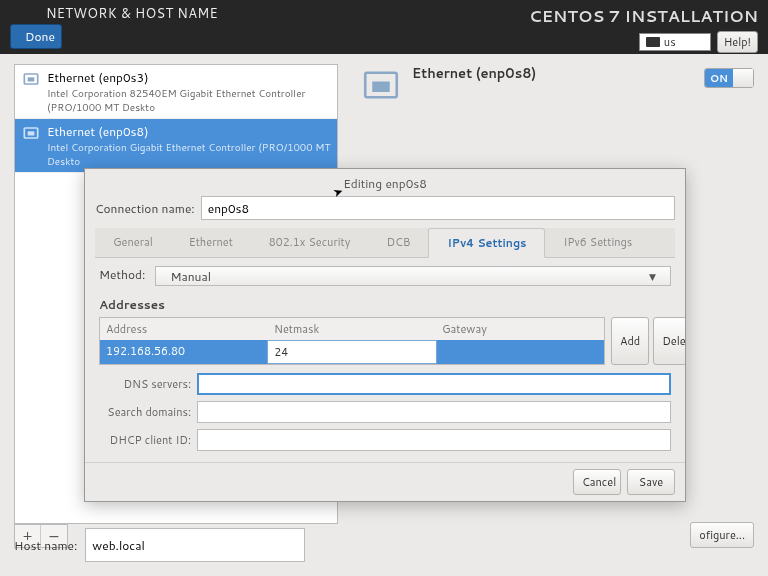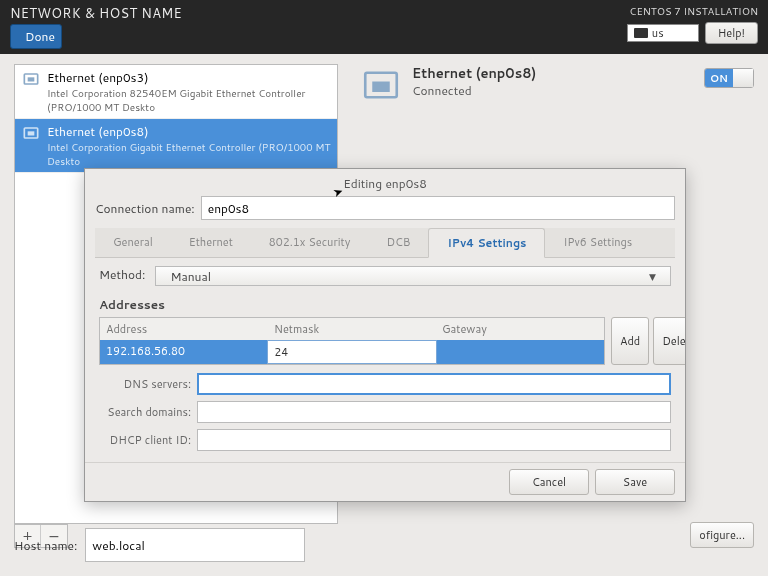--- a/index.html
+++ b/index.html
@@ -1,27 +1,27 @@
 <!DOCTYPE html>
 <html><head>
 <meta charset="utf-8">
 <style>
   * { box-sizing: border-box; margin: 0; padding: 0; font-family: Cantarell, "DejaVu Sans", sans-serif; }
   html, body { width: 768px; height: 576px; overflow: hidden; background: #eceae8; }
   
   .topbar { background: #262626; color: #fff; height: 54px; padding: 4px 10px; display: flex; justify-content: space-between; }
   .topbar-left { display: flex; flex-direction: column; gap: 2px; }
-  .topbar-title { font-size: 13px; letter-spacing: 0.3px; font-weight: 400; color: #eee; }
+  .topbar-title { font-size: 13px; letter-spacing: 0.3px; font-weight: 400; color: #eee; margin-left: 36px; }
   .done-btn { background: #2a6cb0; border: 1px solid #154a7d; color: #fff; font-size: 12px; padding: 3px 14px; border-radius: 3px; width: 52px; }
   .topbar-right { display: flex; flex-direction: column; align-items: flex-end; gap: 4px; }
-  .installer-label { font-size: 10px; color: #ddd; }
+  .installer-label { font-size: 16px; color: #ddd; font-weight: bold; }
   .lang-row { display: flex; gap: 6px; align-items: center; }
   .lang-box { background: #fff; color: #333; font-size: 11px; padding: 2px 34px 2px 6px; border: 1px solid #888; height: 18px; display:flex; align-items:center; gap:4px; }
   .kbd-icon { width: 14px; height: 10px; background: #333; border-radius: 1px; position: relative; }
-  .help-btn { background: linear-gradient(#f6f5f3,#e4e2df); border: 1px solid #999; font-size: 11px; padding: 2px 12px; border-radius: 3px; color: #333; }
+  .help-btn { background: linear-gradient(#f6f5f3,#e4e2df); border: 1px solid #999; font-size: 11px; padding: 2px 6px; border-radius: 3px; color: #333; }
   
   .main { position: relative; padding: 10px 14px; height: calc(576px - 54px); }
   .nic-list { position: absolute; left: 14px; top: 10px; width: 324px; height: 460px; background: #fff; border: 1px solid #bbb; }
   .nic-item { display: flex; gap: 6px; padding: 4px 6px; border-bottom: 1px solid #eee; }
   .nic-item.selected { background: #4a90d9; color: #fff; }
   .nic-icon { width: 20px; flex: none; }
   .nic-icon svg { width: 20px; height: 20px; }
   .nic-text { display: flex; flex-direction: column; font-size: 11px; }
   .nic-name { font-size: 12px; }
   .nic-sub { color: #666; font-size: 10px; }
@@ -63,21 +63,21 @@
   .addr-row.selected { background: #4a90d9; color: #fff; }
   .netmask-edit { background: #fff; color: #333; border: 1px solid #7aa7d8; margin: 0; }
   .addr-btns { display: flex; flex-direction: row; gap: 4px; width: 60px; }
   .btn { background: linear-gradient(#fdfdfd,#e6e4e1); border: 1px solid #b7b5b1; border-radius: 3px; font-size: 11px; padding: 4px 8px; color: #333; text-align: center; }
   .small-rows { display: flex; flex-direction: column; gap: 6px; }
   .small-row { display: flex; align-items: center; gap: 6px; }
   .small-row label { width: 92px; text-align: right; color: #666; font-size: 11px; }
   .small-row .text-input { flex:1; height: 22px; }
   .small-row.focus .text-input { border: 2px solid #4a90d9; }
   .dialog-footer { display:flex; justify-content:flex-end; gap:6px; padding: 6px 10px; border-top: 1px solid #d3d1ce; }
-  .dialog-footer .btn { width: 80px; }
+  .dialog-footer .btn { width: 48px; }
 </style>
 </head>
 <body>
 
 <div class="topbar">
   <div class="topbar-left">
     <div class="topbar-title">NETWORK &amp; HOST NAME</div>
     <button class="done-btn">Done</button>
   </div>
   <div class="topbar-right">
@@ -128,21 +128,20 @@
 
   <div class="right-summary">
     <div class="big-nic-icon">
       <svg viewBox="0 0 48 48">
           <rect x="6" y="10" width="36" height="28" rx="2" fill="none" stroke="#8aa9c7" stroke-width="3"></rect>
           <rect x="14" y="20" width="20" height="12" fill="#8aa9c7"></rect>
         </svg>
     </div>
     <div class="summary-text">
       <div class="summary-name">Ethernet (enp0s8)</div>
-      <div class="summary-status">Connected</div>
     </div>
   </div>
 
   <div class="on-toggle">
     <div class="on-label">ON</div>
     <div class="on-knob"></div>
   </div>
 
   <button class="btn configure-btn">ofigure...</button>
 

